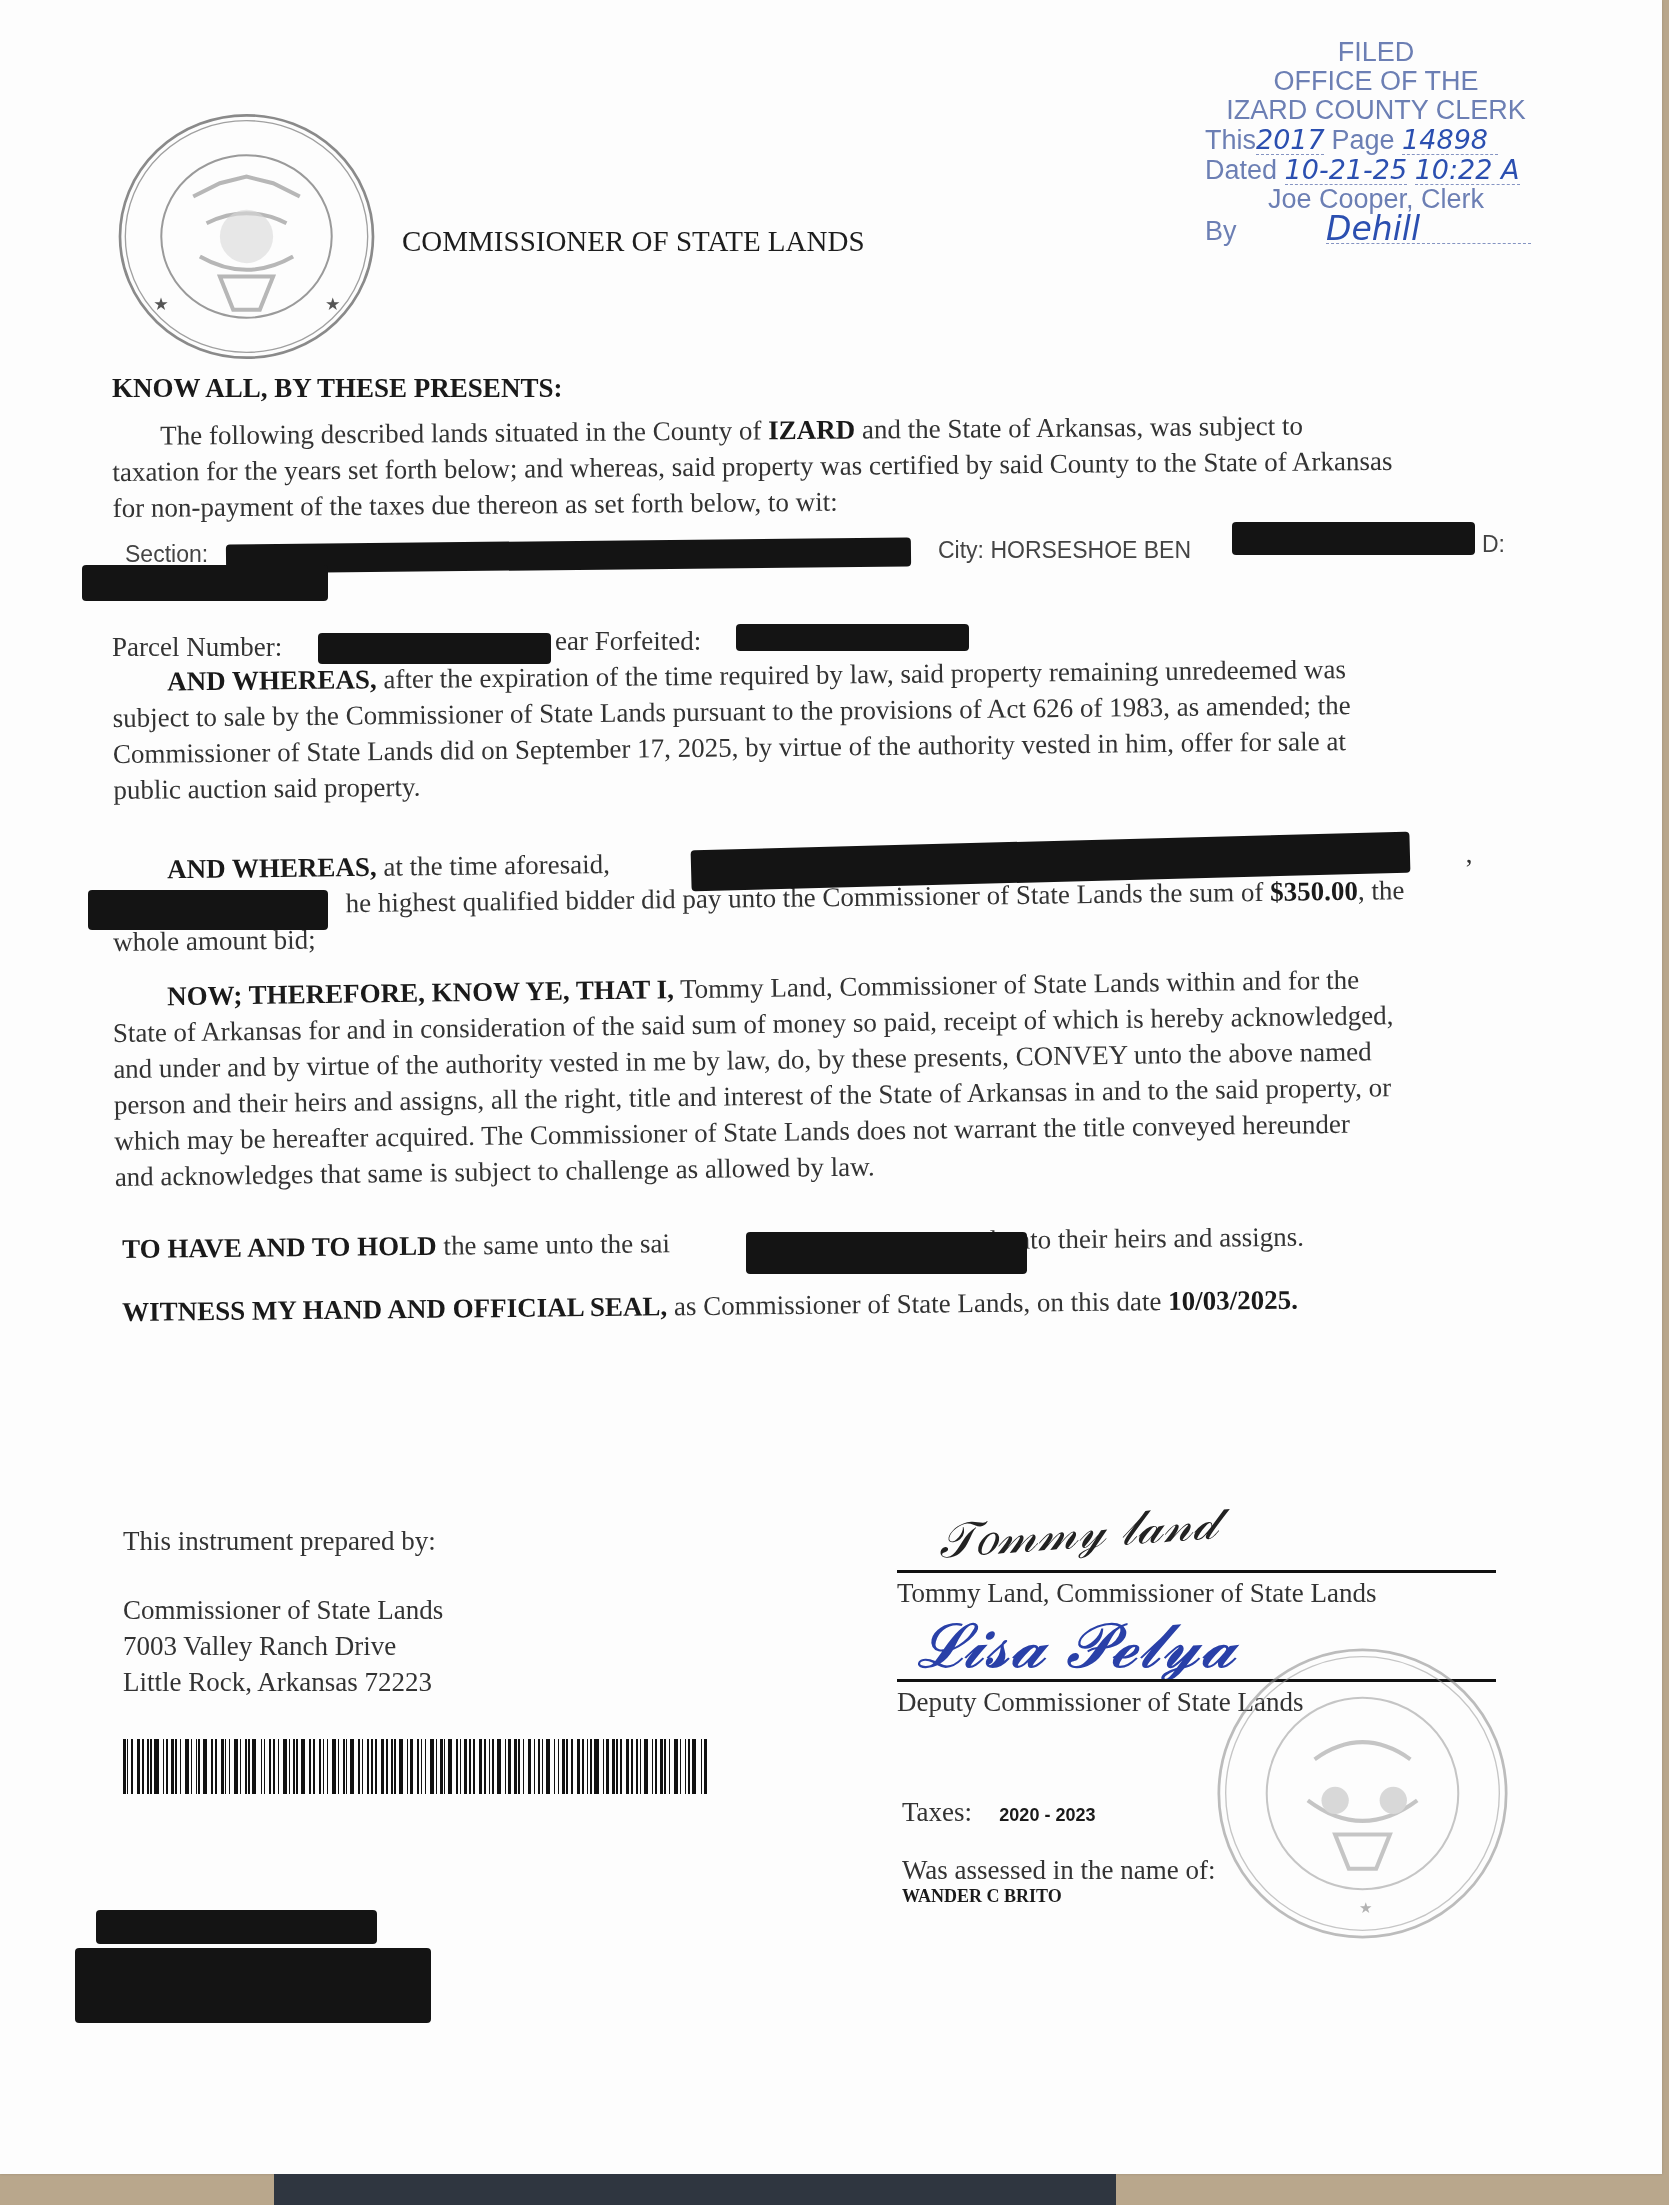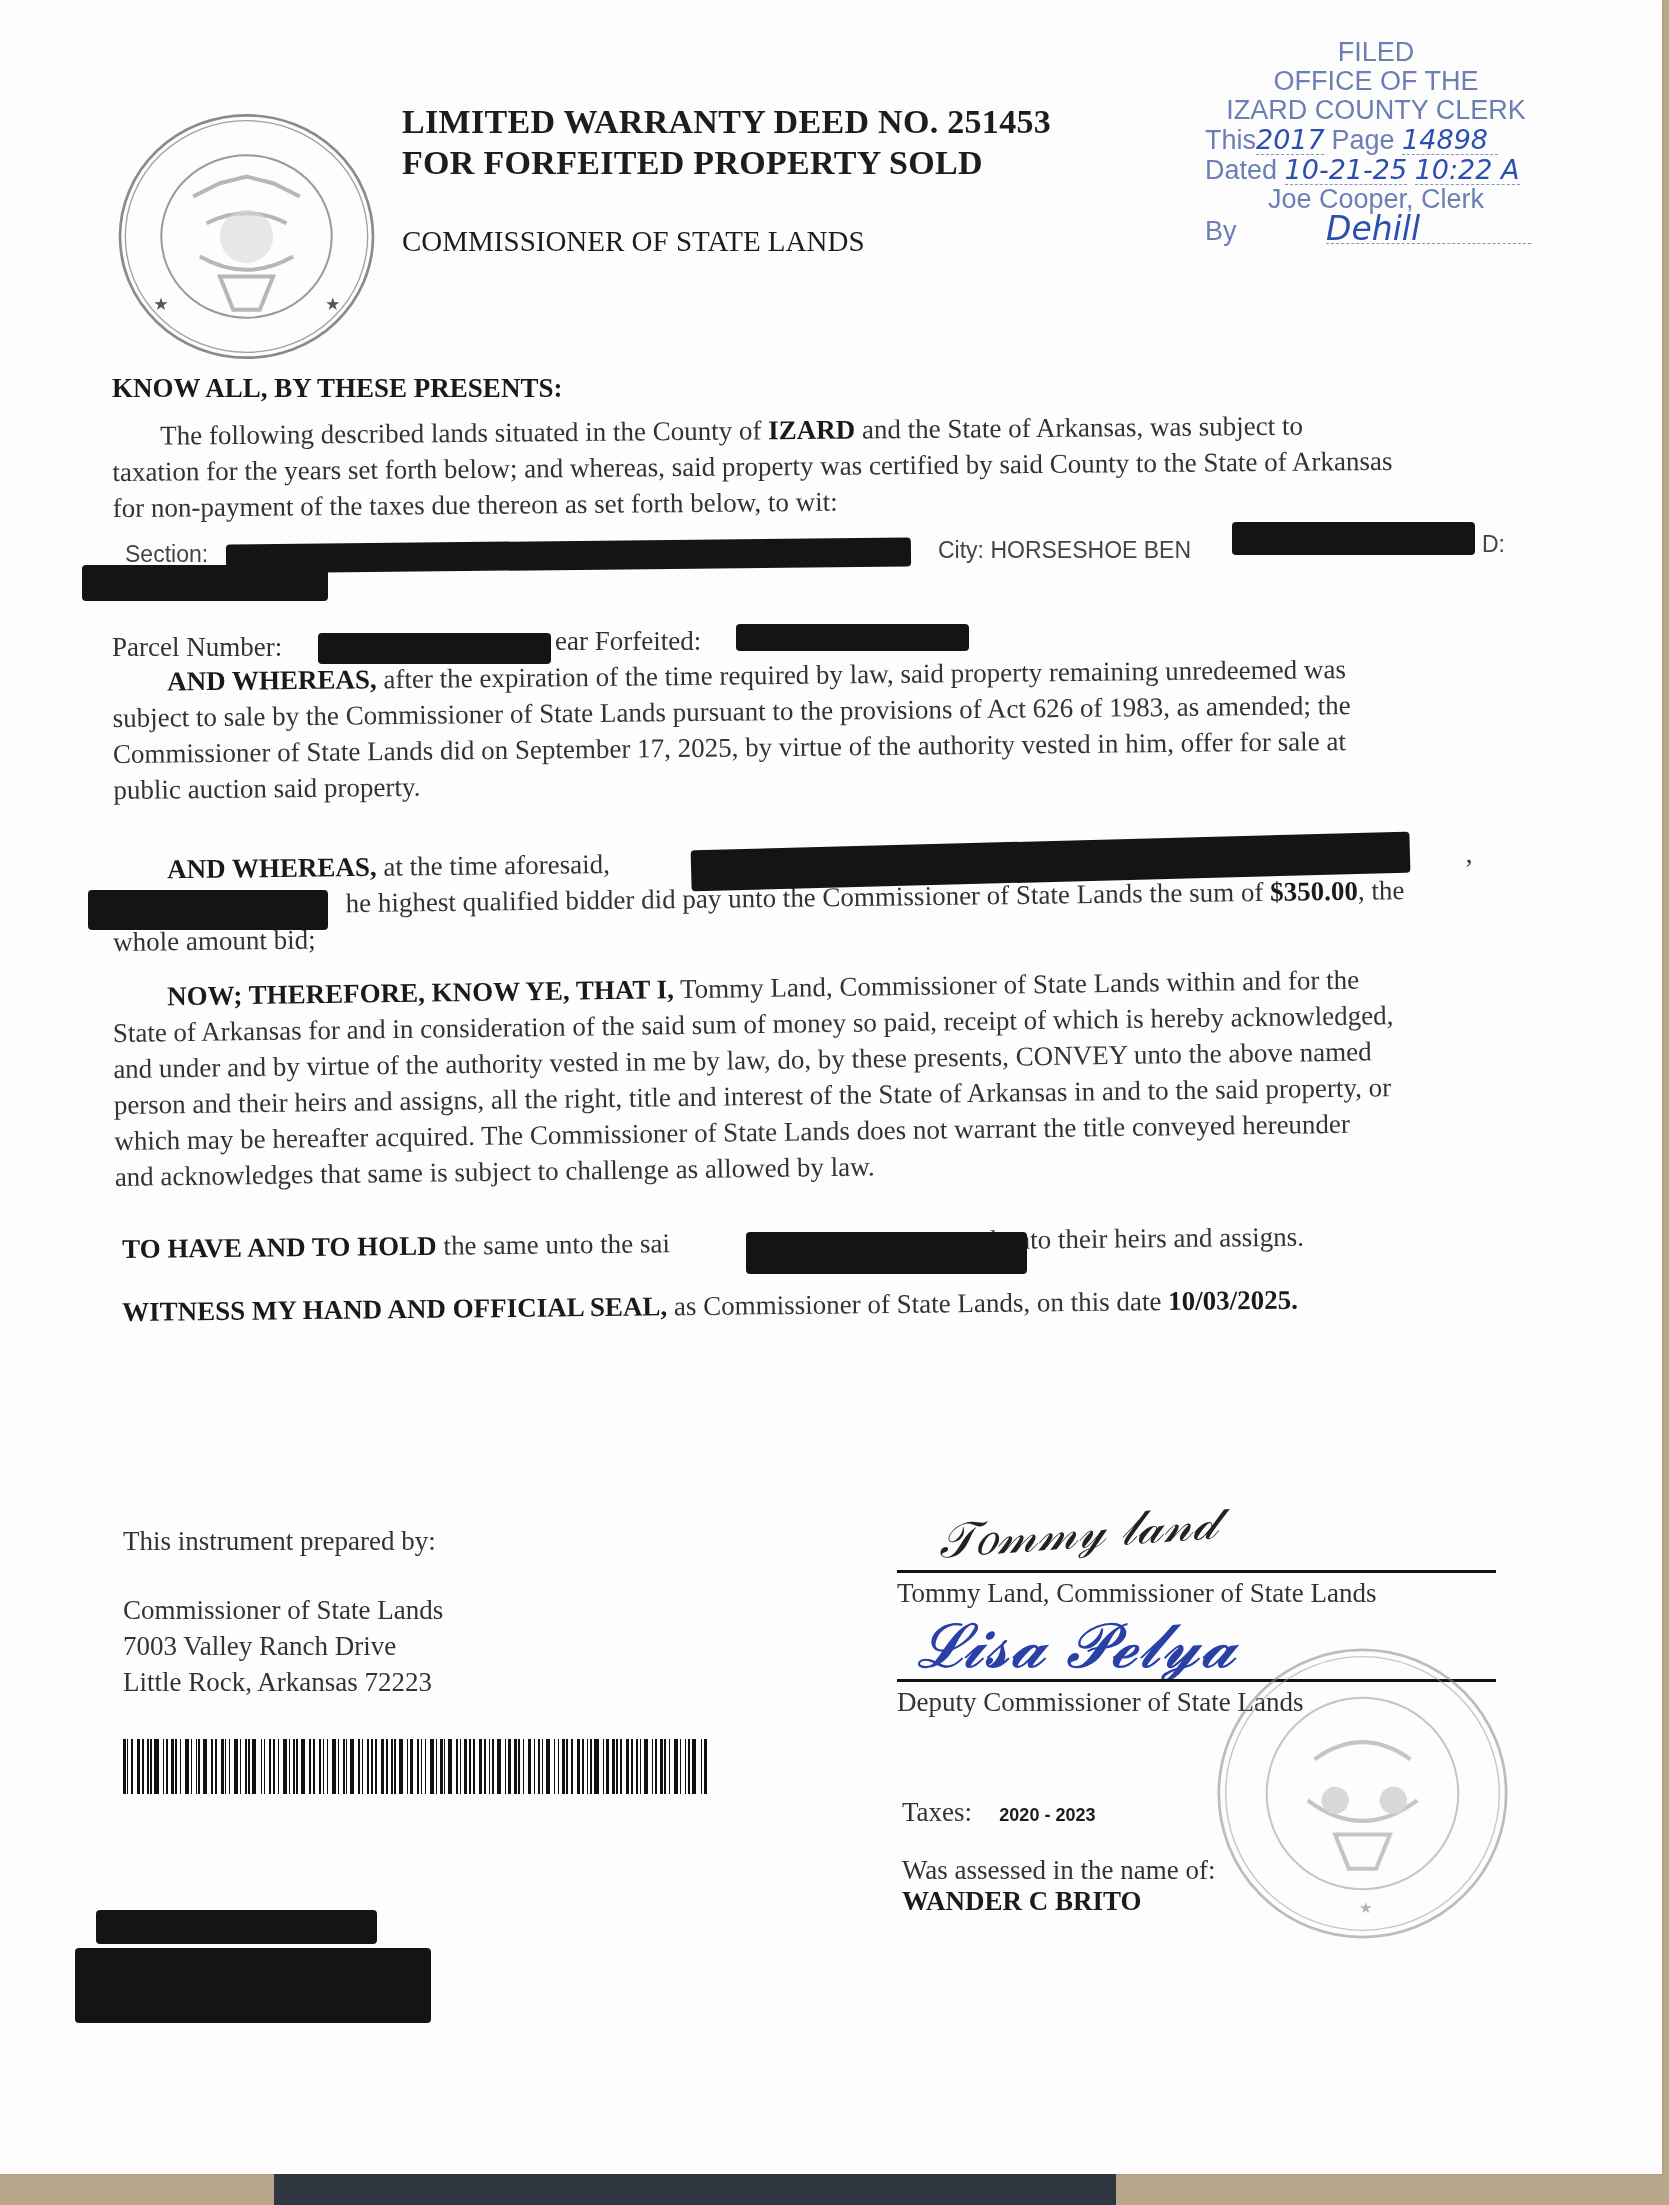--- a/index.html
+++ b/index.html
@@ -53,24 +53,20 @@
       <ellipse cx="200" cy="190" rx="190" ry="182" fill="none" stroke="#8a8a8a" stroke-width="4"></ellipse>
       <ellipse cx="200" cy="190" rx="182" ry="174" fill="none" stroke="#a0a0a0" stroke-width="2"></ellipse>
       <ellipse cx="200" cy="190" rx="128" ry="122" fill="none" stroke="#9a9a9a" stroke-width="3"></ellipse>
       <path d="M120 130 L160 110 L200 100 L240 110 L280 130 M140 170 Q200 140 260 170 M130 220 Q200 260 270 220 M160 250 L240 250 L220 300 L180 300 Z" fill="none" stroke="#999" stroke-width="6" opacity=".7"></path>
       <circle cx="200" cy="190" r="40" fill="#d8d8d8" opacity=".6"></circle>
       <text x="60" y="300" font-size="26" fill="#555">★</text>
       <text x="318" y="300" font-size="26" fill="#555">★</text>
     </svg>
   </div>
 
-  <div class="abs title" style="left:402px;top:101px;">
-    <div>LIMITED WARRANTY DEED NO. 251453</div>
-    <div>FOR FORFEITED PROPERTY SOLD</div>
-  </div>
   <div class="abs subtitle" style="left:402px;top:223px;">
     <div>COMMISSIONER OF STATE LANDS</div>
   </div>
 
   <div class="abs stamp" style="left:1205px;top:38px;width:342px;">
     <div>FILED</div>
     <div>OFFICE OF THE</div>
     <div>IZARD COUNTY CLERK</div>
     <div style="text-align:left;">
       <span>This</span><span class="hand uline" style="width:68px;">2017</span>
@@ -312,21 +308,21 @@
       <circle cx="265" cy="230" r="20" fill="#bbb"></circle>
       <text x="215" y="395" font-size="22" fill="#777">★</text>
     </svg>
   </div>
 
   <div class="abs para" style="left:902px;top:1794px;font-size:27px;">
     <span>Taxes:</span>
     <span class="bold sans" style="margin-left:20.5px;font-size:18px;">2020 - 2023</span>
   </div>
   <div class="abs para" style="left:902px;top:1852px;font-size:27px;">Was assessed in the name of:</div>
-  <div class="abs bold" style="left:902px;top:1886px;font-size:27px;">WANDER C  BRITO</div>
+  <div class="abs bold" style="left:902px;top:1886px;font-size:18px;">WANDER C  BRITO</div>
 
   <div class="abs sans" style="left:322px;top:1917px;font-size:23px;color:#555;">3260</div>
   <div class="redact" style="left:96px;top:1910px;width:281px;height:34px;"></div>
   <div class="redact" style="left:75px;top:1948px;width:356px;height:75px;"></div>
 
 </div>
 
 <div class="floor-dark" style="left:274px;width:842px;"></div>
 
 

